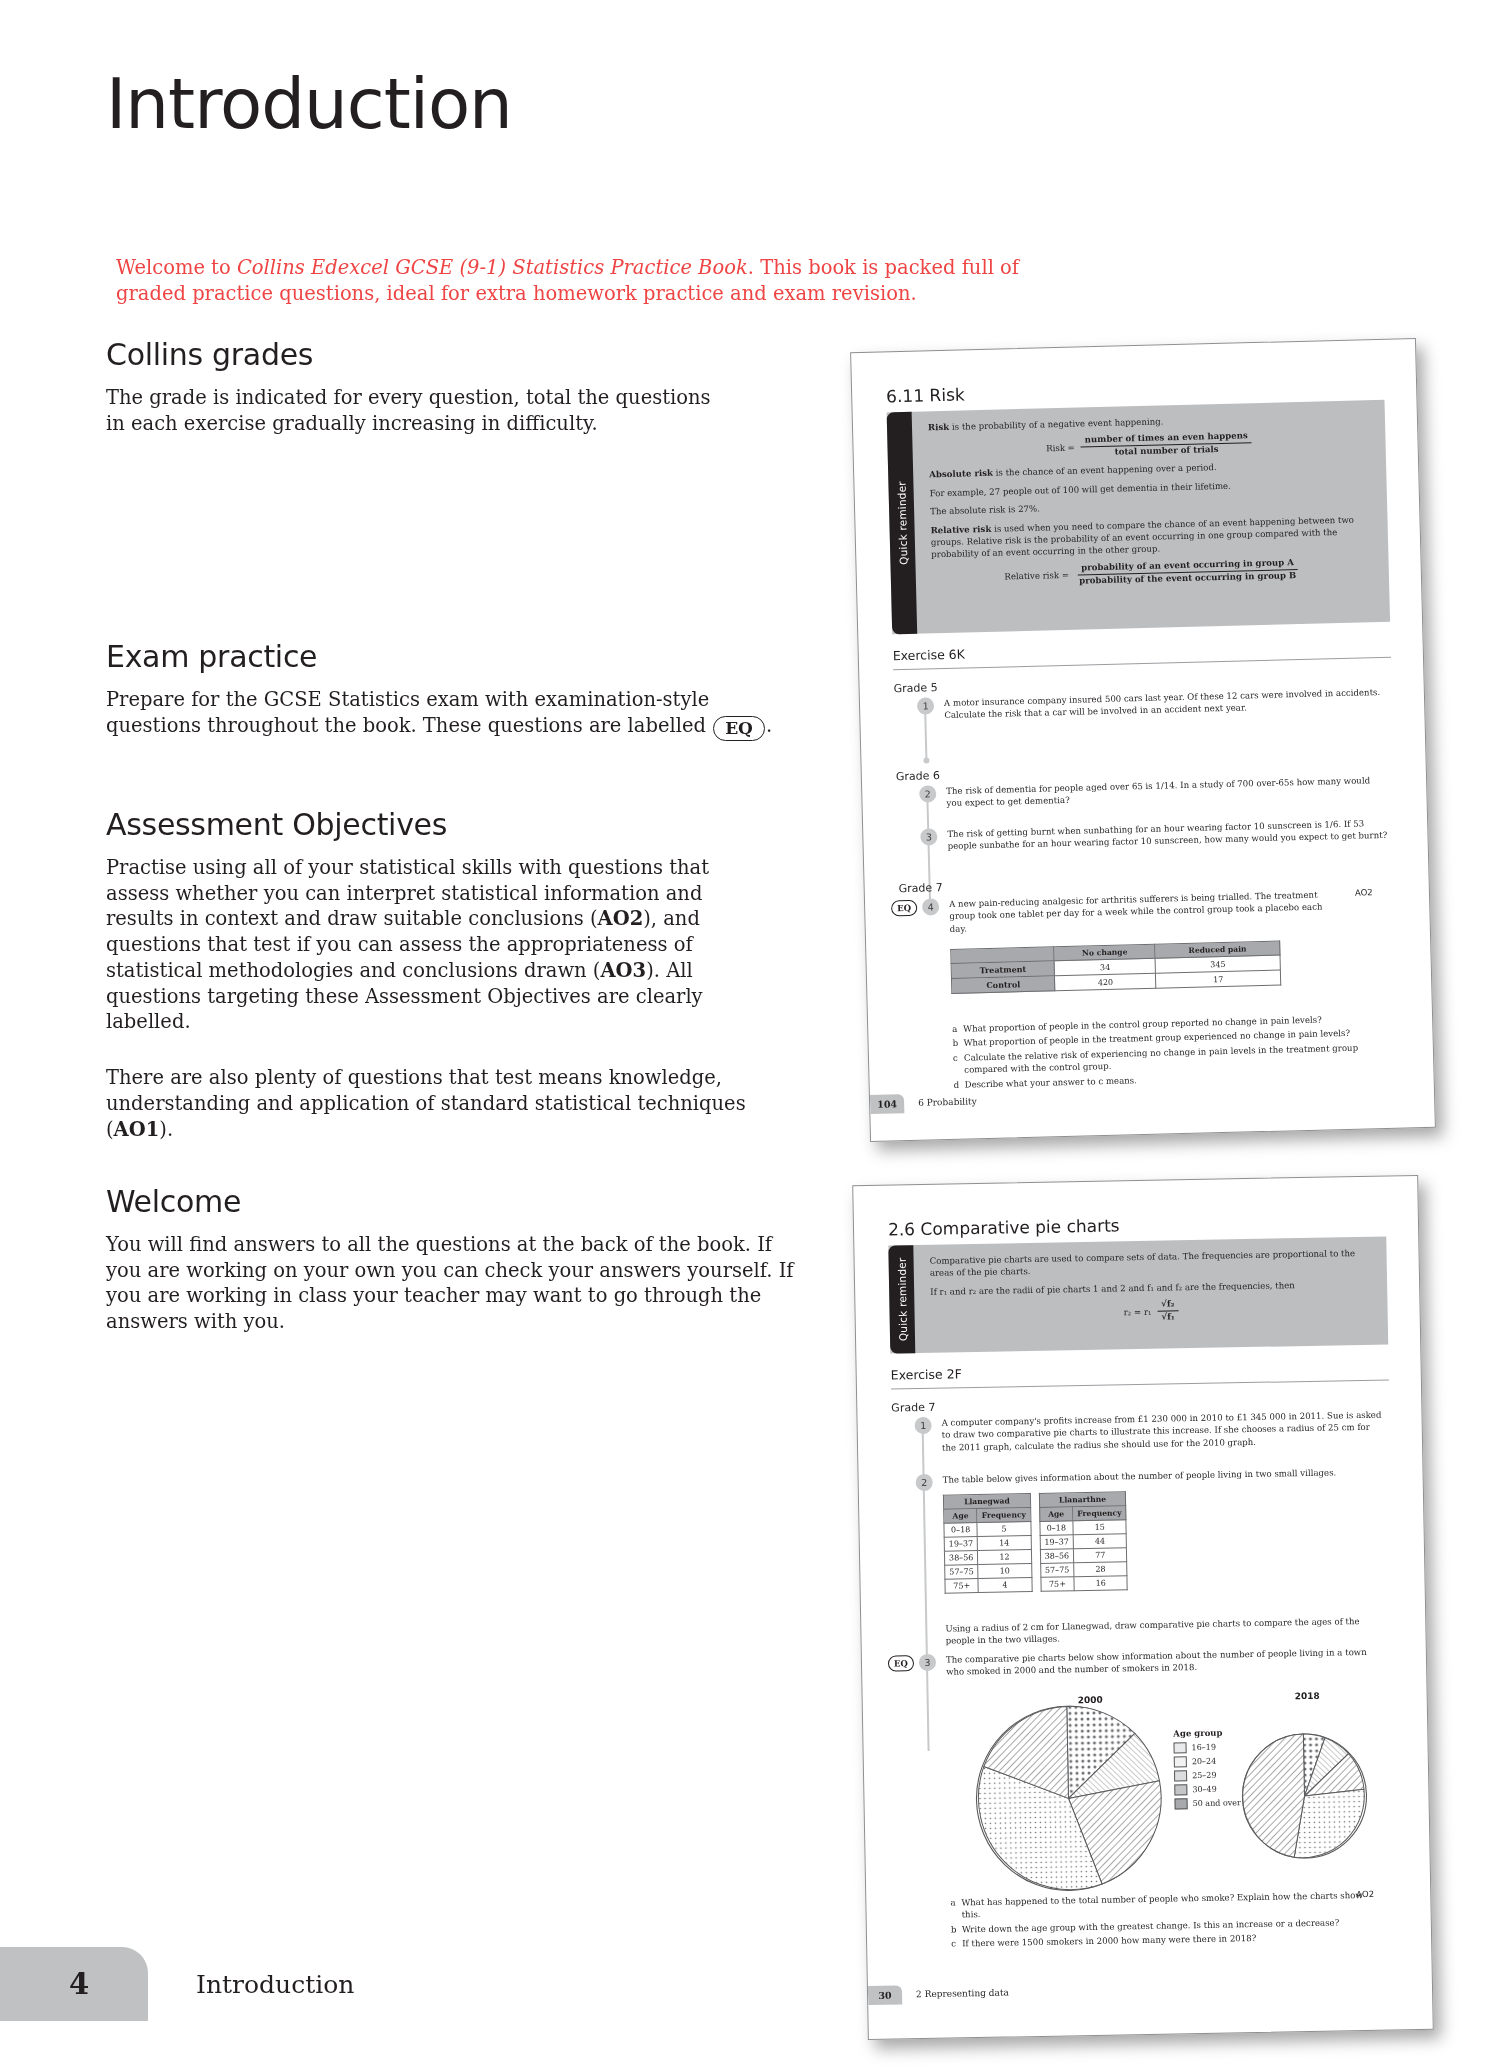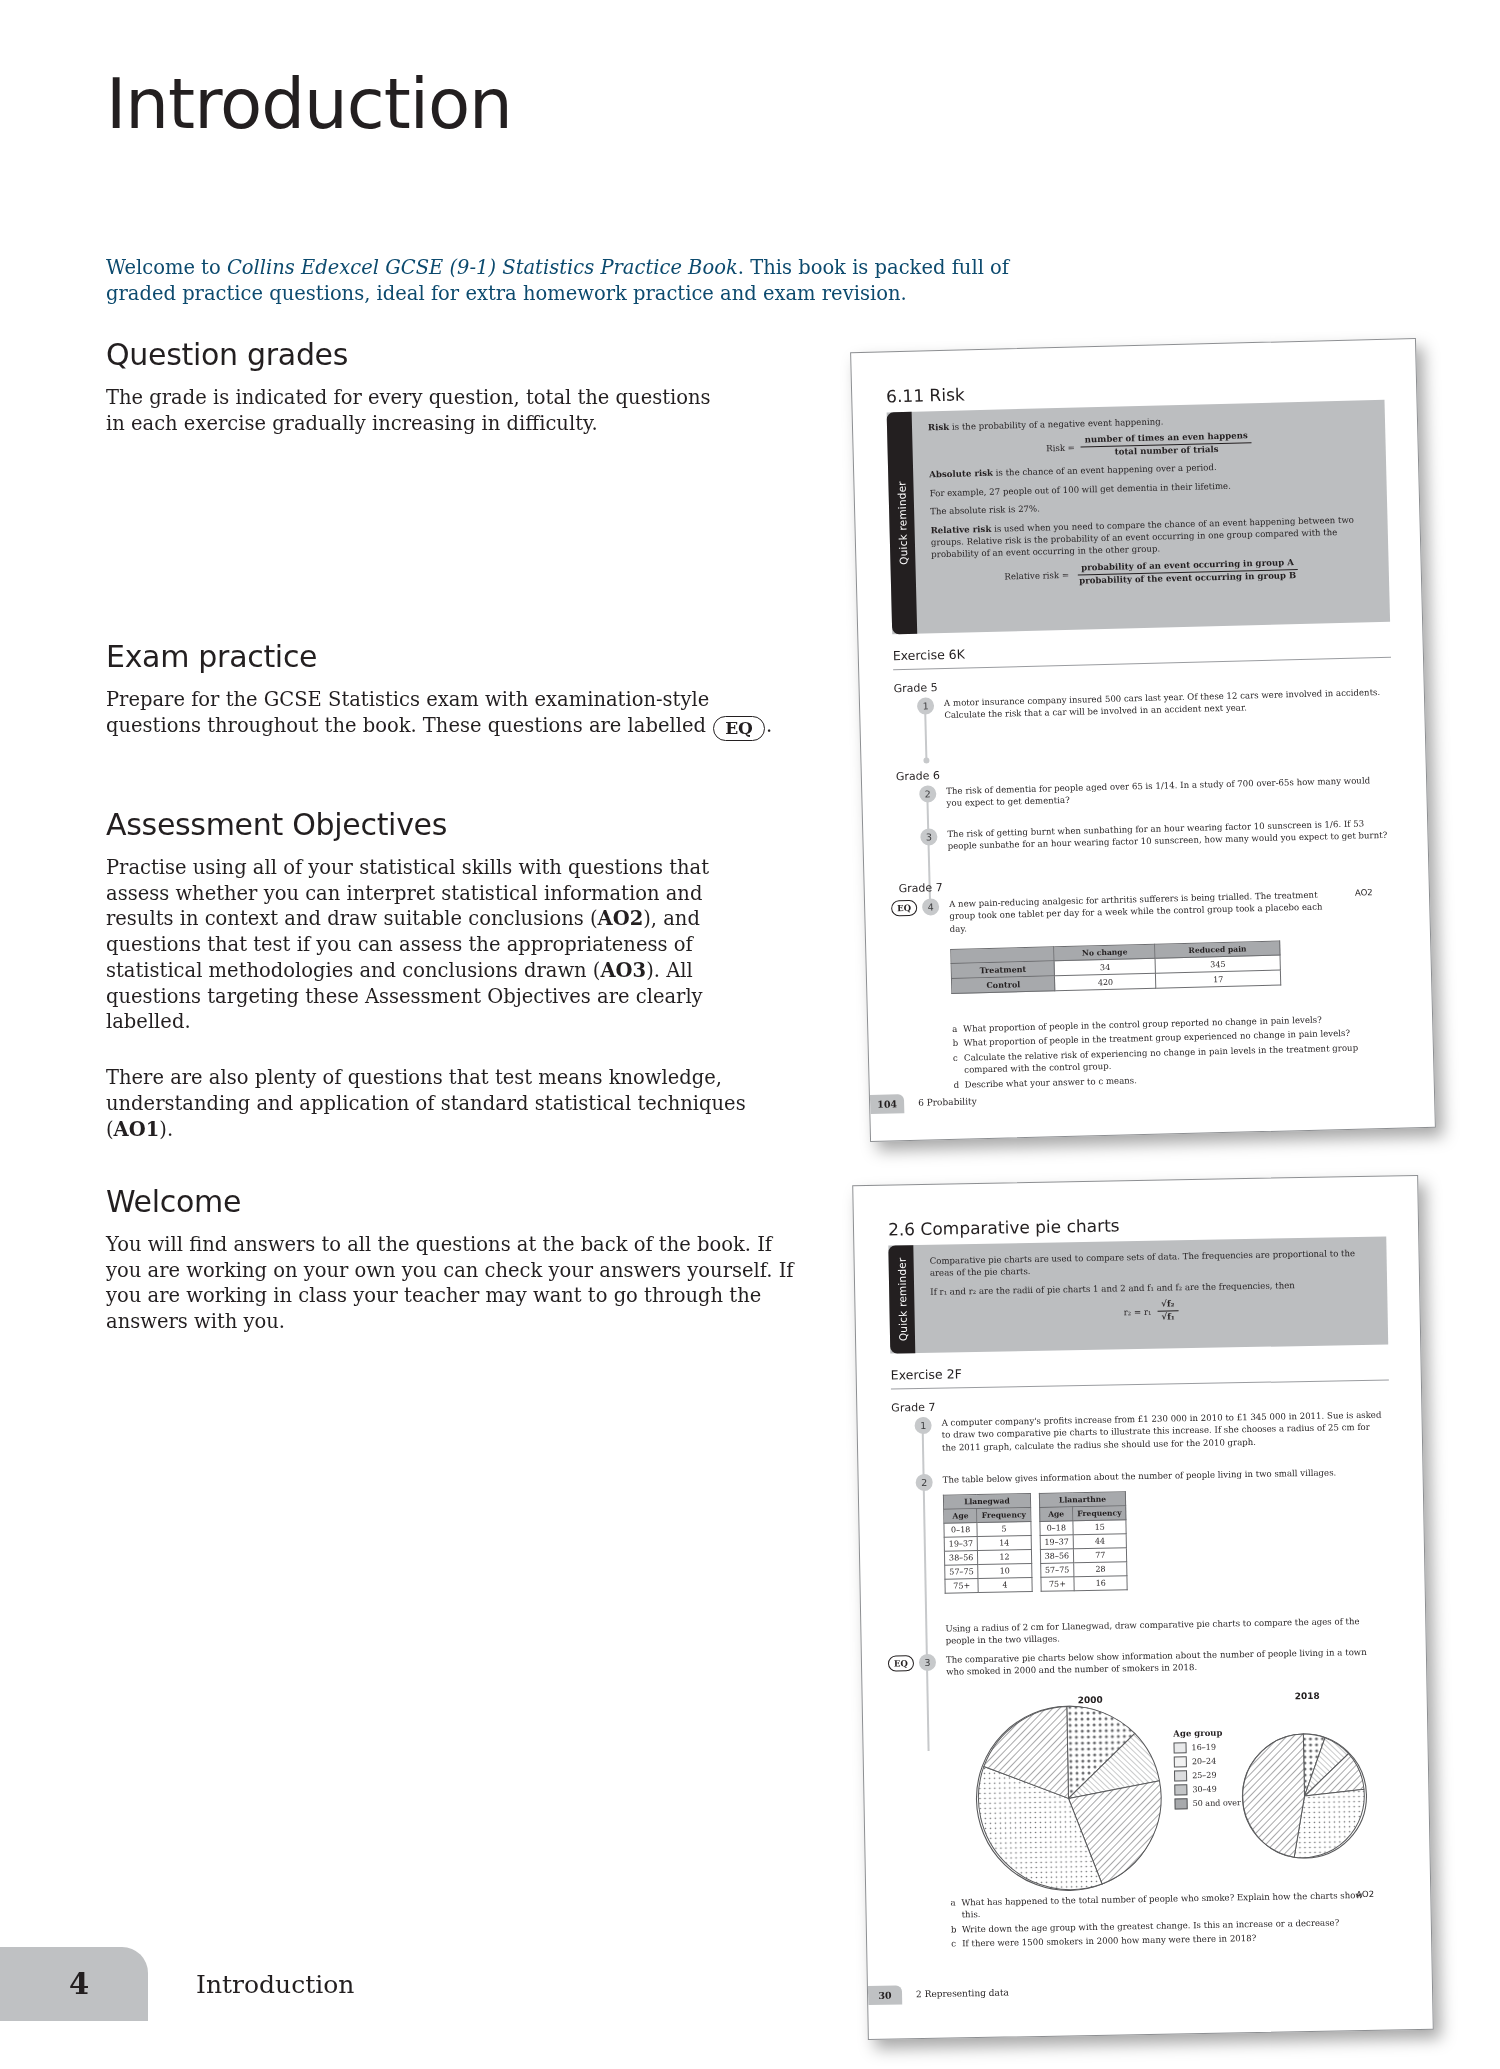--- a/index.html
+++ b/index.html
@@ -12,21 +12,21 @@
 
   
   .left-col{position:absolute;left:106px;top:70px;width:530px;}
   h1.page-title{
     font-family:"DejaVu Sans", sans-serif;
     font-weight:400;font-size:69px;line-height:1.0;
     letter-spacing:-1px;margin:0 0 86px 0;color:#231f20;
   }
   .intro-para{
     font-family:"DejaVu Serif", serif;
-    font-size:19.5px;line-height:1.33;margin:0 0 34px 0;width:905px;color:#0c4a6e;
+    font-size:19.5px;line-height:1.33;margin:0 0 34px 10px;width:905px;color:#ef4444;
   }
   .intro-para i{font-style:italic;}
   h2.sec-head{
     font-family:"DejaVu Sans", sans-serif;
     font-weight:400;font-size:30px;line-height:1.1;
     margin:0 0 14px 0;color:#231f20;letter-spacing:-0.3px;
   }
   .body-para{
     font-family:"DejaVu Serif", serif;
     font-size:19.5px;line-height:1.32;margin:0 0 30px 0;color:#231f20;
@@ -162,21 +162,21 @@
 
   <div class="left-col">
     <h1 class="page-title">Introduction</h1>
   </div>
 
   <p class="intro-para" style="position:absolute;left:106px;top:255px;">
     <span>Welcome to </span><i>Collins Edexcel GCSE (9-1) Statistics Practice Book</i><span>. This book is packed full of graded practice questions, ideal for extra homework practice and exam revision.</span>
   </p>
 
   <div style="position:absolute;left:106px;top:338px;width:610px;">
-    <h2 class="sec-head">Question grades</h2>
+    <h2 class="sec-head">Collins grades</h2>
     <p class="body-para">The grade is indicated for every question, total the questions in each exercise gradually increasing in difficulty.</p>
   </div>
 
 
   <div style="position:absolute;left:106px;top:640px;width:700px;">
     <h2 class="sec-head">Exam practice</h2>
     <p class="body-para">
       <span>Prepare for the GCSE Statistics exam with examination-style questions throughout the book. These questions are labelled </span><span class="eq-badge">EQ</span><span>.</span>
     </p>
   </div>

